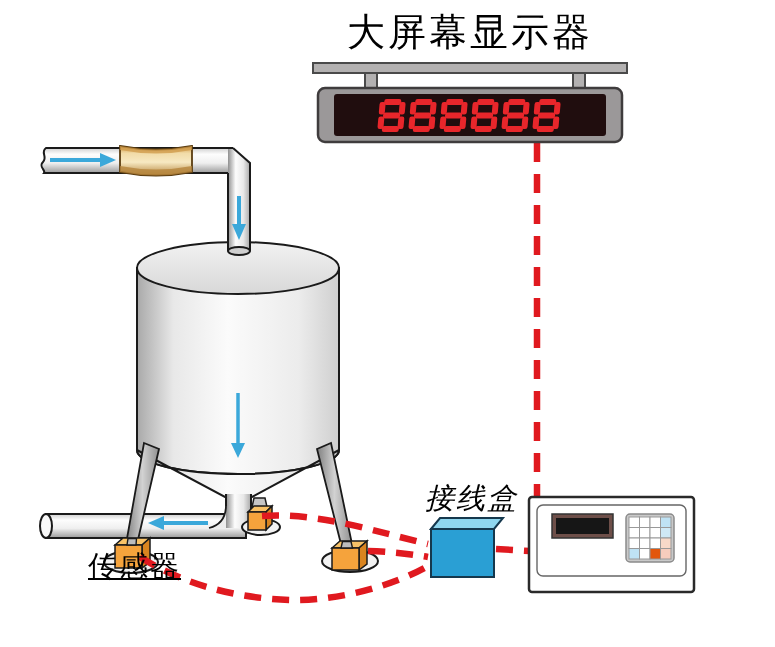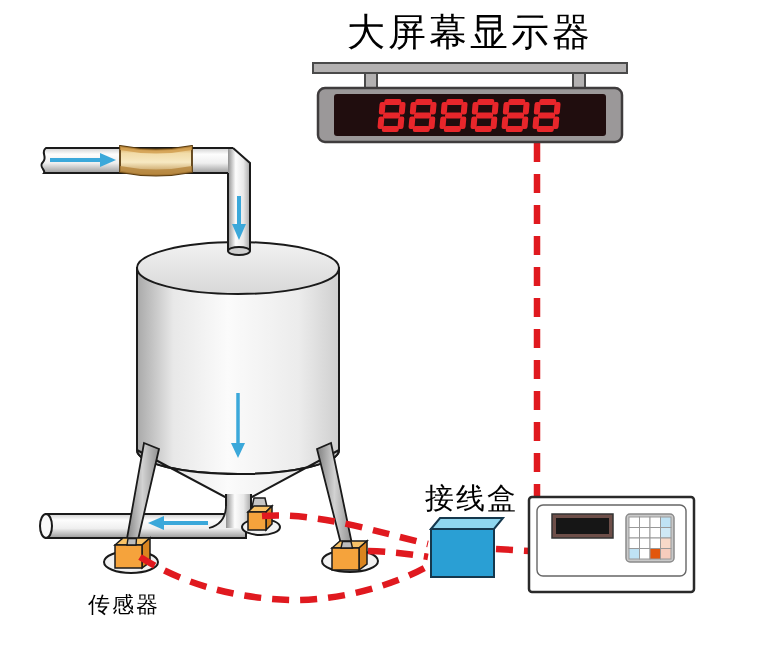--- a/index.html
+++ b/index.html
@@ -1,22 +1,22 @@
 <!DOCTYPE html>
 <html><head>
 <meta charset="utf-8">
 <style>
   html,body{margin:0;padding:0;background:#fff;}
   #stage{position:relative;width:775px;height:647px;background:#fff;overflow:hidden;font-family:"DejaVu Sans",sans-serif;}
   svg{position:absolute;left:0;top:0;}
   .label{position:absolute;color:#000;white-space:nowrap;letter-spacing:2px;}
   #title-label{left:330px;top:7px;width:280px;text-align:center;font-size:38px;letter-spacing:3px;}
-  #junction-label{left:425px;top:479px;font-size:29px;}
+  #junction-label{left:425px;top:479px;font-size:29px;font-style:italic;}
   #indicator-label{left:550px;top:456px;font-size:29px;}
-  #sensor-label{left:88px;top:590px;font-size:22px;}
+  #sensor-label{left:88px;top:547px;font-size:29px;text-decoration:underline;}
 </style>
 </head>
 <body>
 
 <div id="stage">
 <svg width="775" height="647" viewBox="0 0 775 647">
   <defs>
     <linearGradient id="pipeV" x1="0" y1="0" x2="0" y2="1">
       <stop offset="0" stop-color="#cfcfcf"></stop>
           <stop offset="0.25" stop-color="#fdfdfd"></stop>

